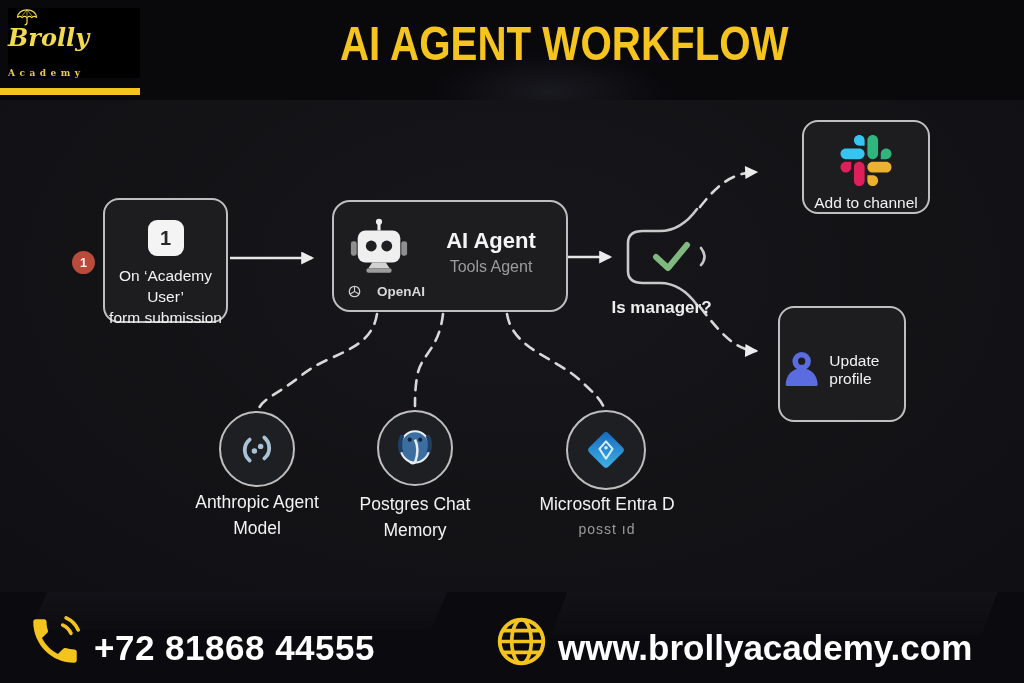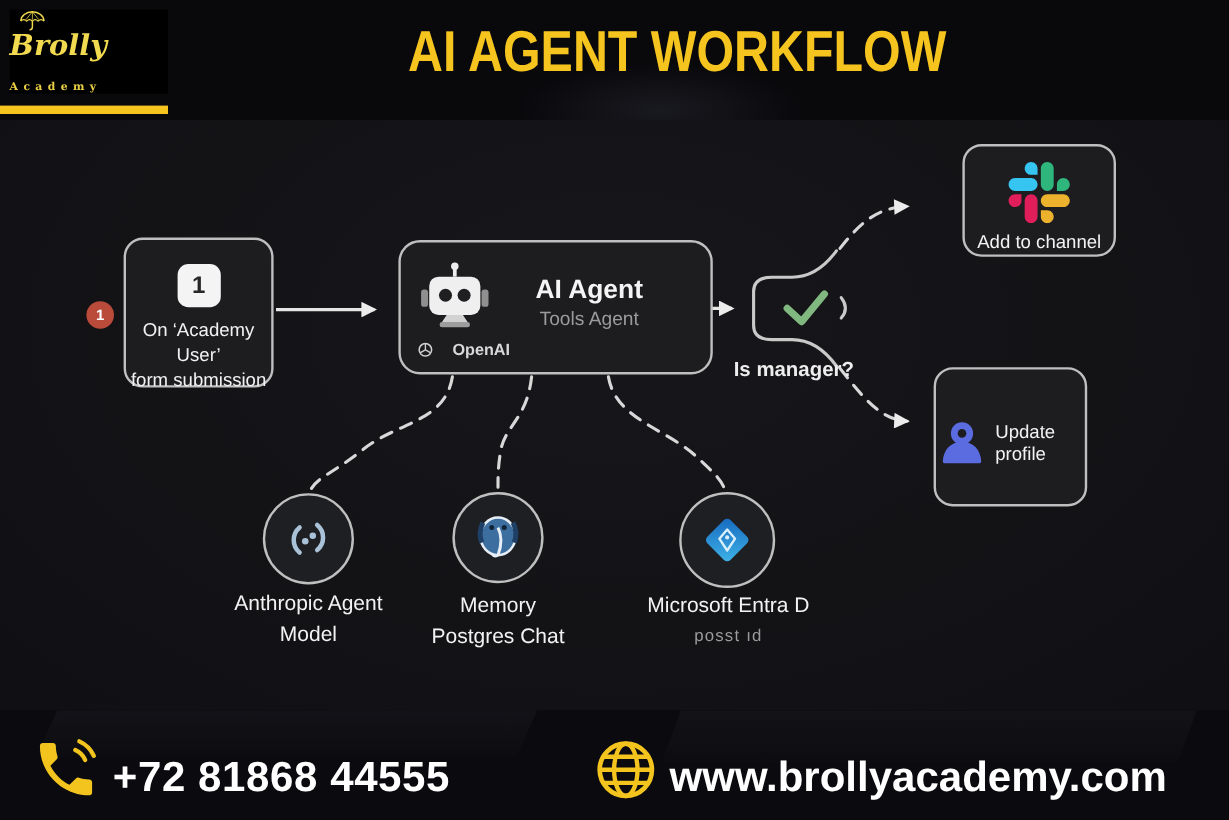--- a/index.html
+++ b/index.html
@@ -46,21 +46,21 @@
     border:2px solid #bfbfbf;box-sizing:border-box;display:flex;align-items:center;
     justify-content:center;z-index:2;}
   .trigger-node{left:103px;top:198px;width:125px;height:125px;}
   .trigger-icon{width:36px;height:36px;background:#f4f4f4;border-radius:9px;margin:20px auto 9px auto;
     display:flex;align-items:center;justify-content:center;font-weight:700;font-size:20px;color:#27272a;}
   .trigger-text{text-align:center;font-size:15.5px;line-height:21px;color:#f2f2f2;}
   .badge{position:absolute;left:72px;top:251px;width:23px;height:23px;border-radius:50%;
     background:#BA4A3A;color:#fff;font-size:12.5px;font-weight:700;display:flex;
     align-items:center;justify-content:center;z-index:3;}
 
-  .agent-node{left:332px;top:200px;width:262px;height:112px;border-radius:18px;text-decoration:underline;}
+  .agent-node{left:332px;top:200px;width:236px;height:112px;border-radius:18px;text-decoration:underline;}
   .robot-wrap{position:absolute;left:14px;top:14px;}
   .agent-title{position:absolute;left:96px;top:26px;width:122px;text-align:center;
     font-size:22px;font-weight:700;color:#f4f4f4;}
   .agent-sub{position:absolute;left:96px;top:56px;width:122px;text-align:center;
     font-size:16px;color:#9b9b9b;}
   .provider-row{position:absolute;left:14px;top:82px;display:flex;align-items:center;gap:16px;}
   .provider-text{font-size:13.5px;font-weight:700;color:#d8d8d8;}
 
   .decision-label{position:absolute;left:604px;top:298px;width:115px;text-align:center;
     font-size:17px;font-weight:600;color:#ededed;z-index:2;}
@@ -215,22 +215,22 @@
     <path d="M22,14 l6,7 -6,9 -6,-9 z" fill="none" stroke="#D9F0FC" stroke-width="1.8" stroke-linejoin="round"></path>
     <circle cx="22" cy="20" r="1.6" fill="#D9F0FC"></circle>
   </svg>
 </div>
 
 <div class="tool-label anthropic-label">
   <div>Anthropic Agent</div>
   <div>Model</div>
 </div>
 <div class="tool-label postgres-label">
+  <div>Postgres Chat</div>
   <div>Memory</div>
-  <div>Postgres Chat</div>
 </div>
 <div class="tool-label entra-label">
   <div>Microsoft Entra D</div>
   <div class="muted">posst ıd</div>
 </div>
 
 <div class="phone-icon">
   <svg width="58" height="58" viewBox="0 0 24 24">
     <path d="M6.62 10.79c1.44 2.83 3.76 5.14 6.59 6.59l2.2-2.2c.27-.27.67-.36 1.02-.24 1.12.37 2.33.57 3.57.57.55 0 1 .45 1 1V20c0 .55-.45 1-1 1-9.39 0-17-7.61-17-17 0-.55.45-1 1-1h3.5c.55 0 1 .45 1 1 0 1.25.2 2.45.57 3.57.11.35.03.74-.25 1.02l-2.2 2.2z" fill="#F4C41E"></path>
     <path d="M15.2 5.4a6.5 6.5 0 0 1 3.4 3.4" stroke="#F4C41E" stroke-width="1.5" fill="none" stroke-linecap="round"></path>

